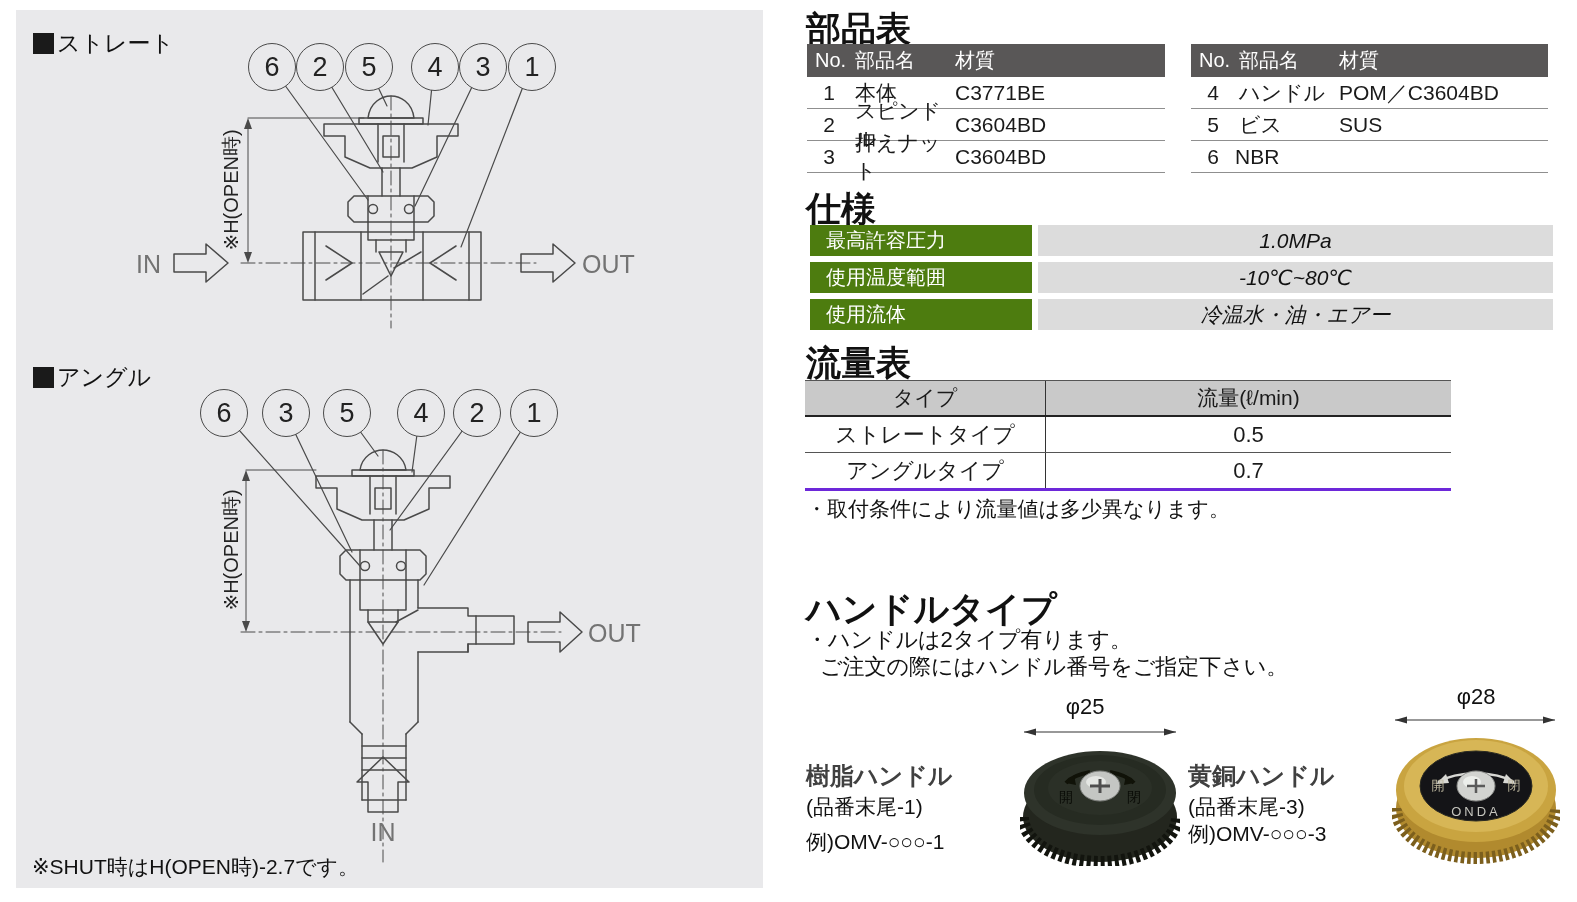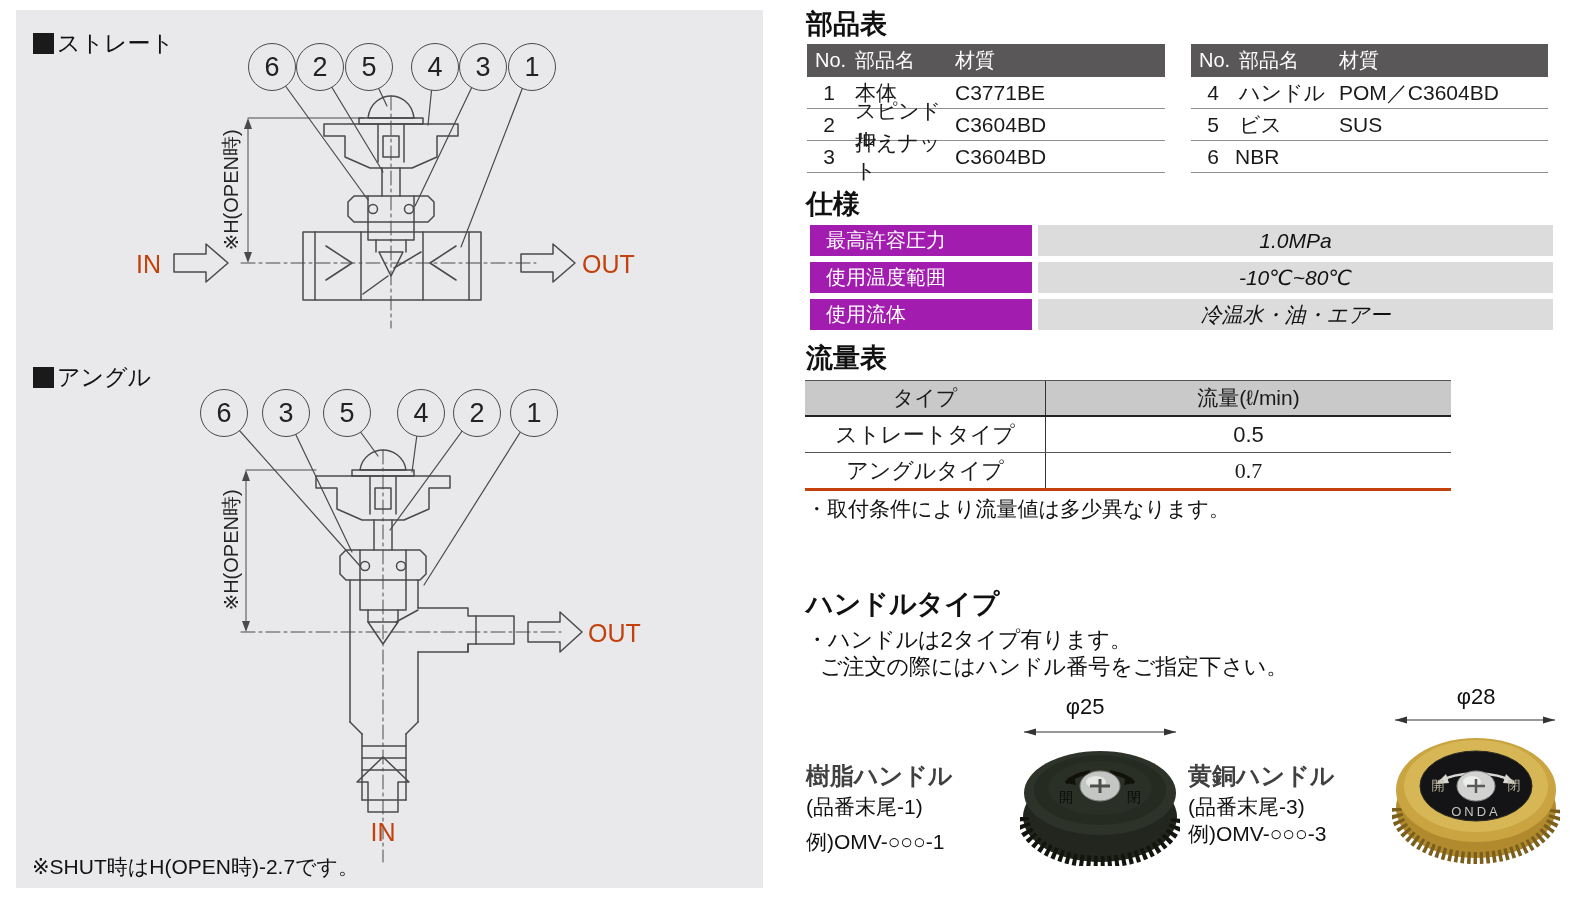--- a/index.html
+++ b/index.html
@@ -8,45 +8,45 @@
   .abs{position:absolute;}
   
   .panel{position:absolute;left:16px;top:10px;width:747px;height:878px;background:#e9e9eb;}
   .sec-label{position:absolute;display:flex;align-items:center;gap:3px;font-size:23px;color:#111;}
   .sec-sq{width:21px;height:21px;background:#1a1a1a;}
   .balloon{position:absolute;width:46px;height:46px;border:1.5px solid #4a4a4a;border-radius:50%;
            background:#e9e9eb;display:flex;align-items:center;justify-content:center;
            font-size:27px;color:#222;}
   .dimlabel{position:absolute;width:150px;height:24px;transform:rotate(-90deg);
             font-size:20px;text-align:center;color:#222;letter-spacing:0px;}
-  .flowdir{position:absolute;font-size:25px;color:#c2410c;}
+  .flowdir{position:absolute;font-size:25px;color:#737373;}
   .footnote{position:absolute;font-size:21px;color:#111;}
   svg.lineart{position:absolute;left:0;top:0;}
   .lineart path,.lineart line,.lineart polyline,.lineart circle,.lineart rect
       {stroke:#4a4a4a;stroke-width:1.5;fill:none;stroke-linejoin:round;stroke-linecap:round;}
   .lineart .leader{stroke-width:1.2;}
   .lineart .thin{stroke-width:1;}
   .lineart .cl{stroke-width:1;stroke-dasharray:14 4 3 4;}
   .lineart .ah{fill:#4a4a4a;stroke:none;}
   
-  .rtitle{position:absolute;font-size:27px;font-weight:bold;color:#111;}
+  .rtitle{position:absolute;font-size:35px;font-weight:bold;color:#111;}
   .ptable{position:absolute;width:358px;}
   .pt-header{height:33px;background:#595757;color:#fff;display:flex;align-items:center;font-size:20px;}
   .pt-row{height:31px;display:flex;align-items:center;font-size:21px;border-bottom:1px solid #8f8f8f;color:#1a1a1a;}
   .c-no{width:44px;text-align:center;}
   .c-name{width:100px;padding-left:4px;}
   .c-mat{flex:1;padding-left:0px;}
   .pt-header .c-no{text-align:left;padding-left:8px;width:36px;}
   .spec-row{position:absolute;display:flex;gap:6px;height:31px;}
-  .spec-label{width:206px;background:#a21caf;color:#fff;font-size:20px;display:flex;align-items:center;padding-left:16px;}
+  .spec-label{width:206px;background:#4d7c0f;color:#fff;font-size:20px;display:flex;align-items:center;padding-left:16px;}
   .spec-value{width:515px;background:#dcdcdc;color:#111;font-size:21px;display:flex;align-items:center;justify-content:center;font-style:italic;}
   .flowtable{position:absolute;left:805px;top:380px;width:646px;border-top:1px solid #555;}
   .f-header{display:flex;height:34px;background:#c9c9c9;border-bottom:2px solid #222;font-size:21px;}
   .f-row{display:flex;height:35px;border-bottom:1px solid #555;font-size:22px;}
-  .f-row.last{border-bottom:3px solid #c2410c;font-family:Liberation Serif, serif;}
+  .f-row.last{border-bottom:3px solid #6d28d9;}
   .f-left{width:240px;display:flex;align-items:center;justify-content:center;border-right:1px solid #333;}
   .f-right{flex:1;display:flex;align-items:center;justify-content:center;}
   .note-line{font-size:21px;line-height:27px;color:#111;}
   .note-indent{padding-left:22px;}
   .bullet-line{font-size:22px;line-height:27px;color:#111;}
   .bullet-indent{padding-left:14px;}
   .h-name{position:absolute;font-size:24px;font-weight:bold;color:#404040;}
   .h-sub{position:absolute;font-size:21px;color:#111;}
   .knob-wrap{position:absolute;}
   .dim-text{position:absolute;font-size:22px;text-align:center;color:#111;}

